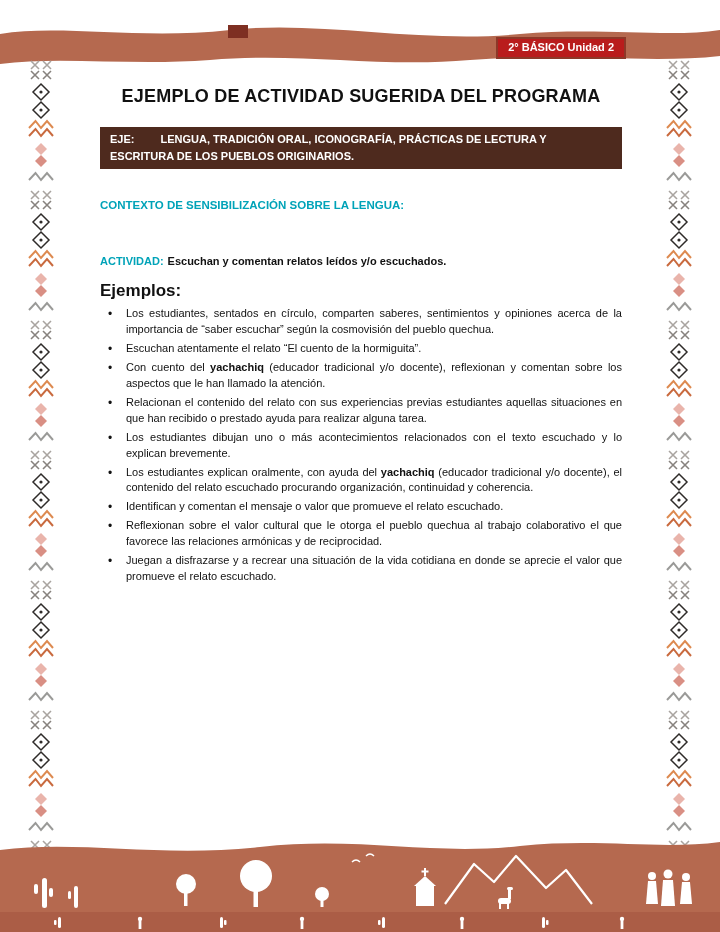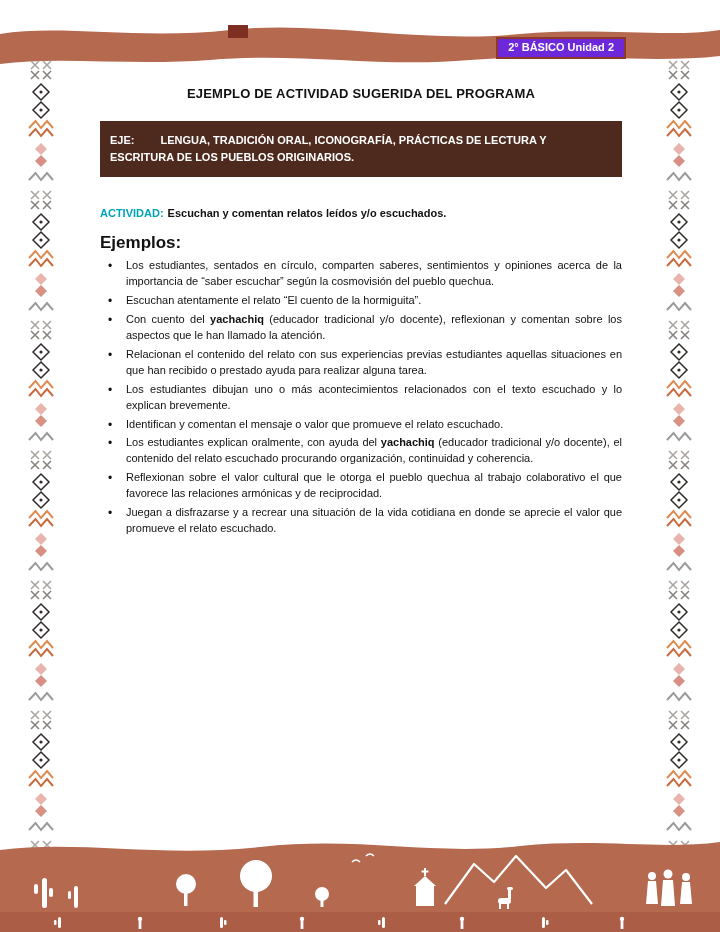--- a/index.html
+++ b/index.html
@@ -9,42 +9,42 @@
     background:#ffffff;
     color:#111111;
     position:relative;
     overflow:hidden;
   }
 
   
   .top-band { position:absolute; top:0; left:0; width:720px; height:84px; }
   .badge {
     position:absolute; top:37px; right:94px;
-    background:#6d28d9; border:2px solid #8d3828;
+    background:#b91c1c; border:2px solid #8d3828;
     color:#ffffff; font-size:11px; font-weight:bold;
     padding:2px 10px 3px 10px; line-height:1.2;margin-left:27px;
   }
 
   
   .strip { position:absolute; top:58px; height:790px; width:26px; }
   .strip.left  { left:28px; }
   .strip.right { right:28px; }
 
   
   .bottom-band { position:absolute; bottom:0; left:0; width:720px; height:100px; }
 
   
   .content { position:absolute; top:86px; left:100px; width:522px; }
   .title {
-    text-align:center; font-weight:bold; font-size:13px;
+    text-align:center; font-weight:bold; font-size:18px;
     letter-spacing:.2px; margin-bottom:20px;
   }
   .eje-box {
     background:#4e2a1e; color:#ffffff; font-weight:bold;
-    font-size:11px; line-height:1.55; padding:11px 10px;
+    font-size:11px; line-height:1.55; padding:4px 10px;
     margin-bottom:30px;
   }
   .eje-label { margin-right:26px; }
   .context-heading {
     color:#00a3b8; font-weight:bold; font-size:11.5px;
     margin-bottom:44px;
   }
   .activity-line { font-size:11px; margin-bottom:14px; }
   .activity-label { color:#00a3b8; font-weight:bold; margin-right:4px; }
   .activity-text  { font-weight:bold; }
@@ -95,35 +95,36 @@
   <rect width="26" height="790" fill="url(#andean)"></rect>
 </svg>
 
 <div class="content">
   <div class="title">EJEMPLO DE ACTIVIDAD SUGERIDA DEL PROGRAMA</div>
 
   <div class="eje-box">
     <span class="eje-label">EJE:</span><span>LENGUA, TRADICIÓN ORAL, ICONOGRAFÍA, PRÁCTICAS DE LECTURA Y ESCRITURA DE LOS PUEBLOS ORIGINARIOS.</span>
   </div>
 
+  <div class="context-heading">CONTEXTO DE SENSIBILIZACIÓN SOBRE LA LENGUA:</div>
 
   <div class="activity-line">
     <span class="activity-label">ACTIVIDAD:</span><span class="activity-text">Escuchan y comentan relatos leídos y/o escuchados.</span>
   </div>
 
   <div class="examples-label">Ejemplos:</div>
 
   <ul class="examples">
       <li><span>Los estudiantes, sentados en círculo, comparten saberes, sentimientos y opiniones acerca de la importancia de “saber escuchar” según la cosmovisión del pueblo quechua.</span></li>
       <li><span>Escuchan atentamente el relato “El cuento de la hormiguita”.</span></li>
       <li><span>Con cuento del </span><span class="b">yachachiq</span><span> (educador tradicional y/o docente), reflexionan y comentan sobre los aspectos que le han llamado la atención.</span></li>
       <li><span>Relacionan el contenido del relato con sus experiencias previas estudiantes aquellas situaciones en que han recibido o prestado ayuda para realizar alguna tarea.</span></li>
       <li><span>Los estudiantes dibujan uno o más acontecimientos relacionados con el texto escuchado y lo explican brevemente.</span></li>
+      <li><span>Los estudiantes explican oralmente, con ayuda del </span><span class="b">yachachiq</span><span> (educador tradicional y/o docente), el contenido del relato escuchado procurando organización, continuidad y coherencia.</span></li>
       <li><span>Identifican y comentan el mensaje o valor que promueve el relato escuchado.</span></li>
-      <li><span>Los estudiantes explican oralmente, con ayuda del </span><span class="b">yachachiq</span><span> (educador tradicional y/o docente), el contenido del relato escuchado procurando organización, continuidad y coherencia.</span></li>
       <li><span>Reflexionan sobre el valor cultural que le otorga el pueblo quechua al trabajo colaborativo el que favorece las relaciones armónicas y de reciprocidad.</span></li>
       <li><span>Juegan a disfrazarse y a recrear una situación de la vida cotidiana en donde se aprecie el valor que promueve el relato escuchado.</span></li>
     </ul>
 </div>
 
 <svg class="bottom-band" viewBox="0 0 720 100" aria-hidden="true">
   <path d="M0 18 C 80 8, 160 26, 260 15 C 360 4, 430 24, 520 14 C 600 6, 660 18, 720 10 L720 100 L0 100 Z" fill="#b5694f"></path>
 
   <g fill="#ffffff">
     <rect x="42" y="46" width="5" height="30" rx="2.5"></rect>

